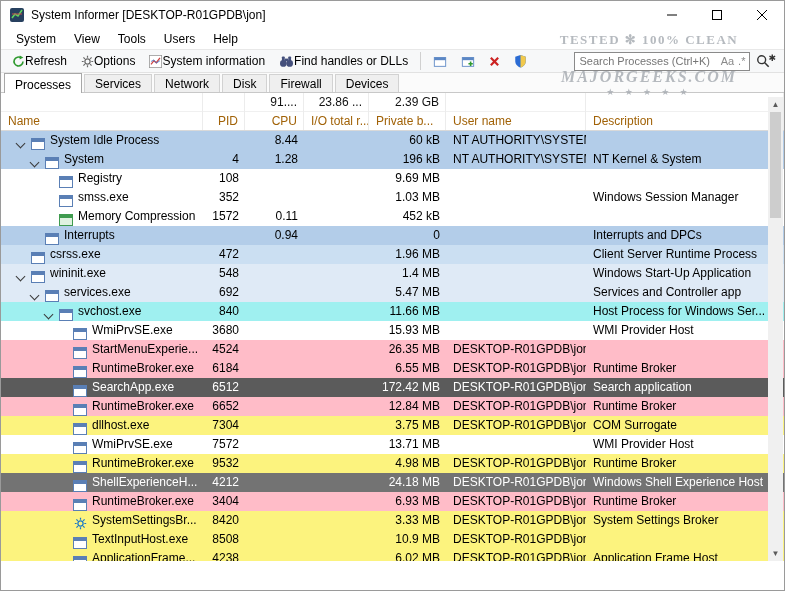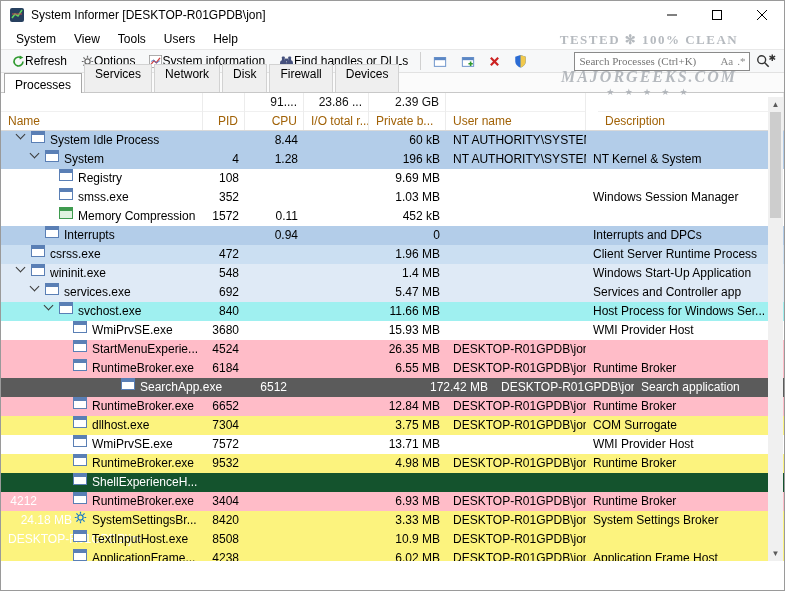--- a/index.html
+++ b/index.html
@@ -16,49 +16,49 @@
   
   .menubar { height:20px; display:flex; align-items:center; background:#fff; padding-left:6px; }
   .menuitem { padding:2px 9px; }
 
   
   .toolbar { height:24px; display:flex; align-items:center; background:#f7f8f9; border-top:1px solid #e8e8e8; border-bottom:1px solid #e2e2e2; padding:0 4px; }
   .tbtn { display:flex; align-items:center; padding:2px 7px; height:22px; white-space:nowrap; }
   .tbtn-icon { display:flex; align-items:center; }
   .tsep { width:1px; height:18px; background:#d0d0d0; margin:0 5px; flex:none; }
   .searchwrap { margin-left:auto; display:flex; align-items:center; }
-  .searchbox { width:176px; height:19px; border:1px solid #8a8a8a; background:#fff; display:flex; align-items:center; padding:0 4px;font-family:Liberation Serif, serif; }
+  .searchbox { width:176px; height:19px; border:1px solid #8a8a8a; background:#fff; display:flex; align-items:center; padding:0 4px; }
   .searchbox input { border:none; outline:none; flex:1; min-width:0; font-family:inherit; font-size:11px; }
   .searchopt { color:#8a8a8a; font-size:11px; margin-left:4px; }
   .searchpin { margin:0 4px 0 6px; display:flex; align-items:center; }
   .searchpin .star { font-size:9px; color:#333; margin-left:-2px; margin-top:-7px; }
 
   
   .tabs { height:20px; display:flex; align-items:flex-end; background:#fbfbfb; padding-left:3px; border-bottom:1px solid #c8c8c8; }
-  .tab { padding:2px 10px 3px 10px; border:1px solid #d2d2d2; border-bottom:none; background:#efefef; margin-right:2px; height:28px; }
+  .tab { padding:2px 10px 3px 10px; border:1px solid #d2d2d2; border-bottom:none; background:#efefef; margin-right:2px; height:18px; }
   .tab.active { background:#fff; border-color:#a8a8a8; height:20px; padding-top:4px; position:relative; top:1px; }
 
   
   .hdr { height:38px; display:flex; background:#fff; border-bottom:1px solid #d9d9d9; }
   .hcol { display:flex; flex-direction:column; border-right:1px solid #ececec; overflow:hidden; }
   .htotal { height:19px; line-height:18px; text-align:right; padding-right:6px; border-bottom:1px solid #f0f0f0; color:#111; white-space:nowrap; }
   .hlabel { height:19px; line-height:19px; color:#a16207; white-space:nowrap; overflow:hidden; }
   .hl-left { padding-left:7px; text-align:left; }
   .hl-right { padding-right:6px; text-align:right; }
 
   
   .w-name { width:202px; } .w-pid { width:42px; } .w-cpu { width:59px; }
   .w-io { width:65px; } .w-priv { width:77px; } .w-user { width:140px; }
-  .w-desc { flex:1;margin-left:12px; }
+  .w-desc { flex:1; }
 
   
   .rows { height:430px; overflow:hidden; background:#fff; }
   .prow { display:flex; height:19px; line-height:19px; white-space:nowrap; }
   .cell { overflow:hidden; white-space:nowrap; flex:none; }
-  .c-name { width:202px; display:flex; align-items:flex-start; }
+  .c-name { width:202px; display:flex; align-items:flex-end; }
   .c-pid  { width:42px;  text-align:right; padding-right:6px; }
   .c-cpu  { width:59px;  text-align:right; padding-right:6px; }
   .c-io   { width:65px;  text-align:right; padding-right:6px; }
   .c-priv { width:77px;  text-align:right; padding-right:6px; }
   .c-user { width:140px; padding-left:7px; }
   .c-desc { flex:1; padding-left:7px; }
 
   .chev { display:inline-block; width:7px; height:7px; border-right:1.6px solid #3a3a3a; border-bottom:1.6px solid #3a3a3a; transform:rotate(45deg); margin:0 7px 3px 2px; flex:none; }
   .chev.hidden { visibility:hidden; }
   .picon { width:14px; height:12px; border:1px solid #5a7fb5; background:#fff; display:inline-block; margin-right:5px; position:relative; flex:none; }
@@ -415,21 +415,21 @@
           <span class="ntext">RuntimeBroker.exe</span>
         </div>
         <div class="cell c-pid">6184</div>
         <div class="cell c-cpu"></div>
         <div class="cell c-io"></div>
         <div class="cell c-priv">6.55 MB</div>
         <div class="cell c-user">DESKTOP-R01GPDB\jon</div>
         <div class="cell c-desc">Runtime Broker</div>
       </div>
       <div class="prow" style="background: rgb(91, 91, 91); color: rgb(255, 255, 255);">
-        <div class="cell c-name" style="padding-left: 56px; margin-left: 48px;">
+        <div class="cell c-name" style="padding-left: 56px;">
           <span class="chev hidden"></span>
           <span class="picon window"></span>
           <span class="ntext">SearchApp.exe</span>
         </div>
         <div class="cell c-pid">6512</div>
         <div class="cell c-cpu"></div>
         <div class="cell c-io"></div>
         <div class="cell c-priv">172.42 MB</div>
         <div class="cell c-user">DESKTOP-R01GPDB\jon</div>
         <div class="cell c-desc">Search application</div>
@@ -479,21 +479,21 @@
           <span class="picon window"></span>
           <span class="ntext">RuntimeBroker.exe</span>
         </div>
         <div class="cell c-pid">9532</div>
         <div class="cell c-cpu"></div>
         <div class="cell c-io"></div>
         <div class="cell c-priv">4.98 MB</div>
         <div class="cell c-user">DESKTOP-R01GPDB\jon</div>
         <div class="cell c-desc">Runtime Broker</div>
       </div>
-      <div class="prow" style="background: #14532d; color: rgb(255, 255, 255); flex-direction: column;">
+      <div class="prow" style="background: #737373; color: rgb(255, 255, 255);">
         <div class="cell c-name" style="padding-left: 56px;">
           <span class="chev hidden"></span>
           <span class="picon window"></span>
           <span class="ntext">ShellExperienceH...</span>
         </div>
         <div class="cell c-pid">4212</div>
         <div class="cell c-cpu"></div>
         <div class="cell c-io"></div>
         <div class="cell c-priv">24.18 MB</div>
         <div class="cell c-user">DESKTOP-R01GPDB\jon</div>

